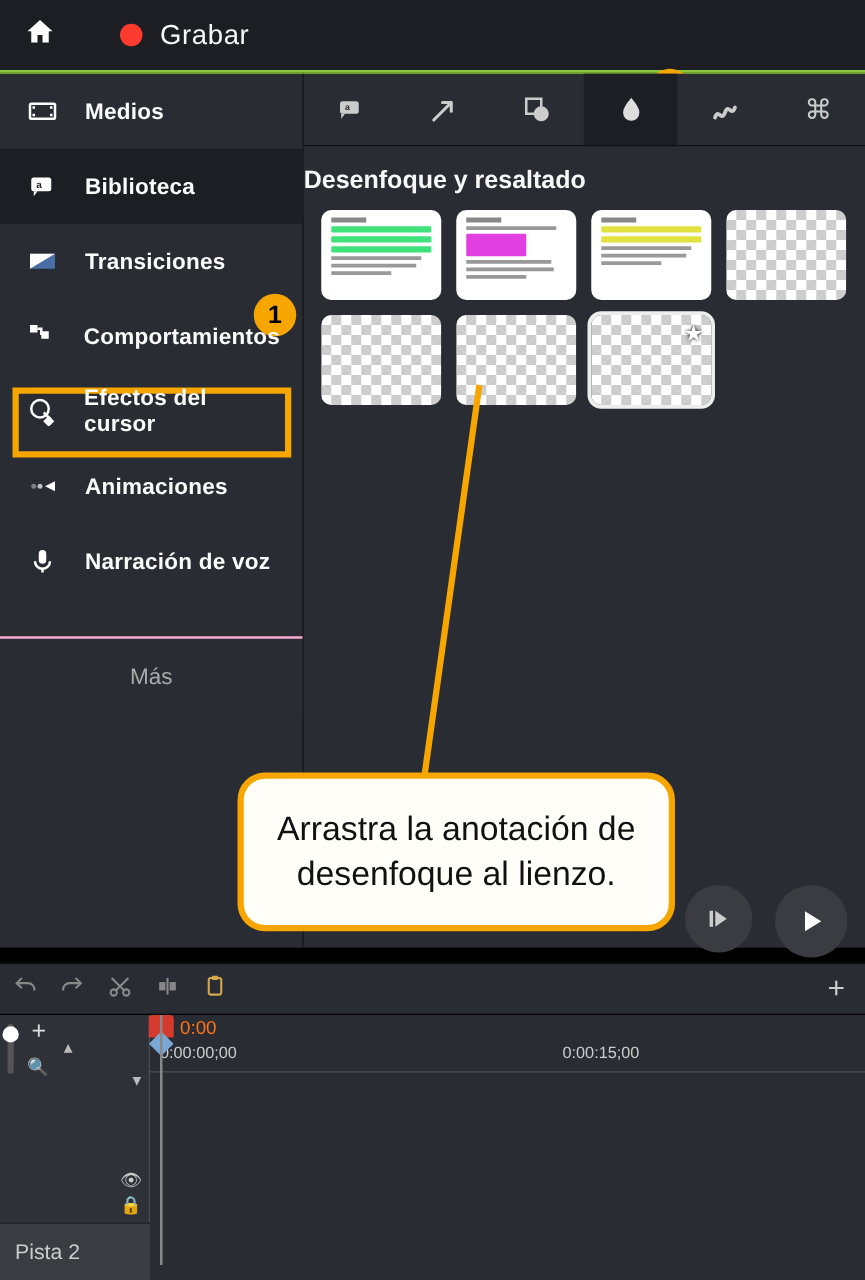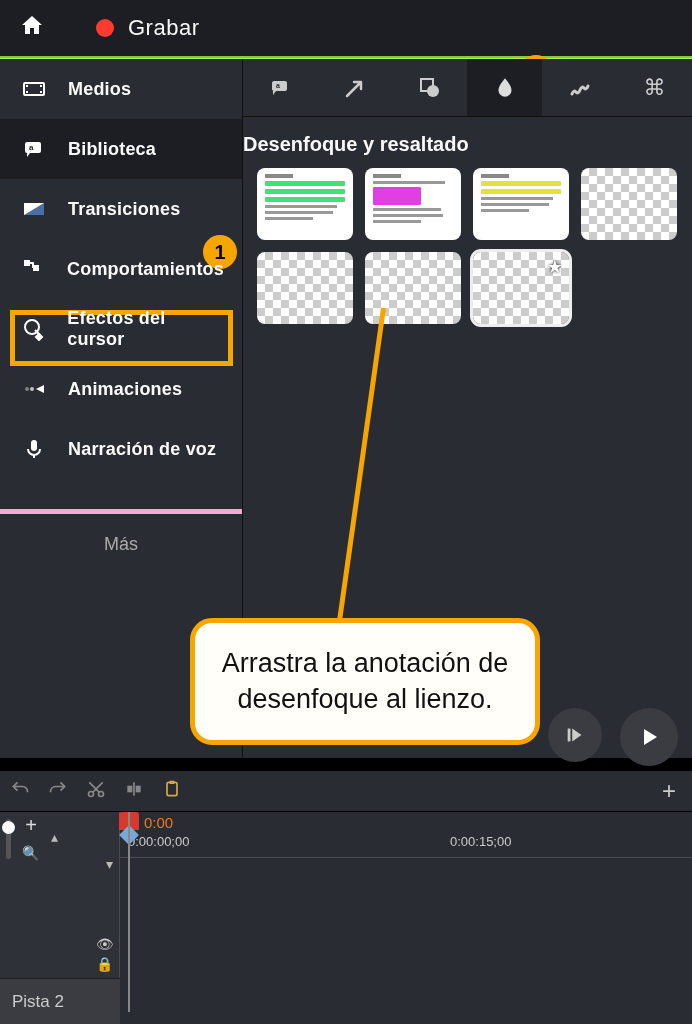--- a/index.html
+++ b/index.html
@@ -15,21 +15,21 @@
 
   
   .sidebar { width: 243px; background: #2a2c33; border-right: 1px solid #111; position: relative; }
   .nav-item { display: flex; align-items: center; gap: 18px; padding: 0 18px; height: 60px; color: #fafafa; font-size: 18px; font-weight: 600; letter-spacing: .2px; cursor: pointer; position: relative; }
   .nav-item .ic { width: 32px; display: flex; justify-content: center; align-items: center; font-size: 22px; color: #fff; }
   .nav-item.selected { background: #1c1e23; }
   .nav-highlight { position: absolute; left: 10px; top: 251px; width: 223px; height: 56px; border: 5px solid #f7a600; pointer-events: none; }
   .badge { position: absolute; width: 34px; height: 34px; border-radius: 50%; background: #f7a600; color: #000; font-size: 20px; font-weight: 700; display: flex; align-items: center; justify-content: center; }
   .badge.b1 { left: 203px; top: 176px; }
   .badge.b2 { left: 519px; top: -4px; }
-  .more { text-align: center; color: #aaa; font-size: 18px; padding: 20px 0; border-top: 5px solid #f9a8d4; background: #2a2c33; }
+  .more { text-align: center; color: #aaa; font-size: 18px; padding: 20px 0; border-top: 2px solid #f9a8d4; background: #2a2c33; }
 
   
   .panel { flex: 1; background: #2a2c33; min-width: 0; position: relative; }
   .tool-row { display: flex; height: 58px; border-bottom: 1px solid #111; }
   .tool { flex: 1; display: flex; align-items: center; justify-content: center; color: #ddd; font-size: 22px; position: relative; }
   .tool.active { background: #1c1e23; }
   .tool-highlight { position: absolute; left: 452px; top: 58px; width: 72px; height: 62px; border: 5px solid #f7a600; pointer-events: none; }
 
   .panel-title { color: #f8f8f8; font-size: 20px; font-weight: 600; padding: 16px 0 12px; }
 

